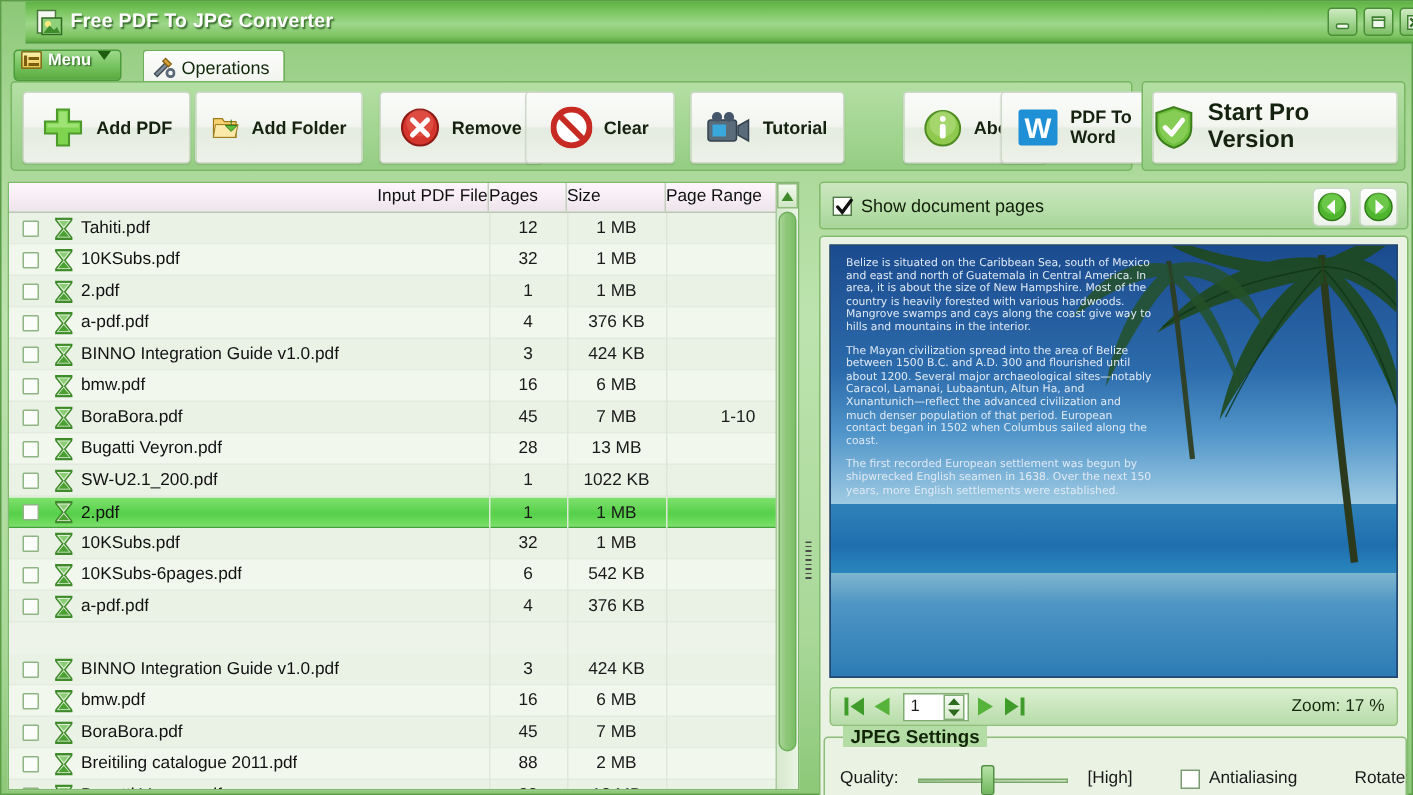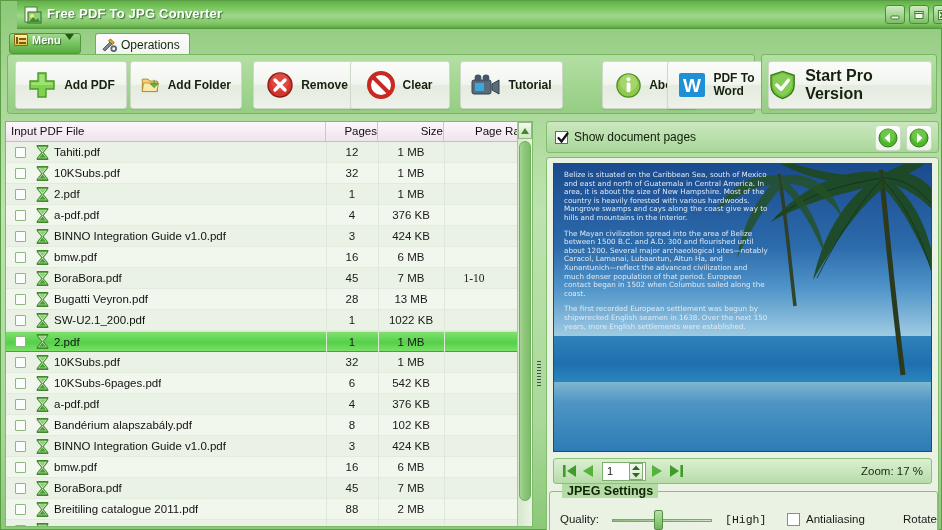--- a/index.html
+++ b/index.html
@@ -64,22 +64,22 @@
     justify-content:center; gap:9px; cursor:pointer; box-shadow:0 1px 1px rgba(0,0,0,.10); }
   .pro-btn .lbl { font-weight:bold; font-size:16px; color:#15220f; }
 
   
   .listpanel { position:absolute; left:4px; top:120px; width:528px; height:406px;
     background:#eef3ea; border:1px solid #7fb96b; overflow:hidden; }
   .lhead { position:relative; height:20px; width:100%;
     background:linear-gradient(180deg,#fdf6fb 0%,#f6eef4 50%,#eee4ec 100%);
     border-bottom:1px solid #b9c6b4; }
   .lhead .cell { position:absolute; top:0; height:19px; line-height:19px;
-    font-size:11.5px; color:#101010; border-right:1px solid #c3cfbe; padding-left:5px; }
-  .lhead .cell.ctr { text-align:right; padding-left:0; }
+    font-size:11.5px; color:#101010; border-right:1px solid #c3cfbe; padding-left:5px;text-align:right; }
+  .lhead .cell.ctr { text-align:left; padding-left:0; }
   .rows { position:relative; width:100%; height:385px; }
   .row { position:absolute; left:0; width:100%; height:21px; display:flex; align-items:center;
     border-bottom:1px solid #e3eade; cursor:pointer; }
   .row.even { background:#eaf1e5; }
   .row.odd  { background:#f2f7ee; }
   .row.sel  { background:linear-gradient(180deg,#7fe06d 0%,#56d04a 55%,#7ae067 100%);
                border-top:1px solid #cfeec8; border-bottom:1px solid #3fa635; }
   .cb { position:absolute; left:9px; width:11px; height:11px; background:#fbfdfa;
     border:1px solid #8fb584; border-radius:1px; }
   .row.sel .cb { background:#ffffff; }
@@ -148,21 +148,21 @@
 
   .jpegbox { position:absolute; left:2px; top:333px; width:389px; height:70px;
     border:1px solid #8cbd79; border-radius:3px; }
   .jpeglegend { position:absolute; left:12px; top:-8px; background:#b3dda4; padding:0 5px;
     font-weight:bold; font-size:12.5px; color:#122408; }
   .qlabel { position:absolute; left:10px; top:21px; font-size:11.5px; }
   .slider { position:absolute; left:62px; top:27px; width:100px; height:3px;
     background:linear-gradient(90deg,#8dbd7d,#cfe6c5); border:1px solid #7aa86b; }
   .sthumb { position:absolute; left:104px; top:18px; width:9px; height:20px; border-radius:2px;
     background:linear-gradient(180deg,#b7e2a8,#6fb85c); border:1px solid #528f42; cursor:pointer;}
-  .qval { position:absolute; left:175px; top:21px; font-size:11.5px;font-family:Liberation Mono, monospace; }
+  .qval { position:absolute; left:175px; top:21px; font-size:11.5px; }
   .aachk { position:absolute; left:237px; top:21px; width:13px; height:13px; background:#fff;
     border:1px solid #7c9a72; cursor:pointer; }
   .aalbl { position:absolute; left:256px; top:21px; font-size:11.5px; }
   .rotlbl { position:absolute; left:353px; top:21px; font-size:11.5px; }
 </style>
 </head>
 <body>
 
 <div id="app">
 
@@ -392,21 +392,21 @@
           <svg class="hg" viewBox="0 0 13 16">
             <path d="M1 1 H12 V2 L7.2 8 L12 14 V15 H1 V14 L5.8 8 L1 2 Z" fill="#dff0d6" stroke="#3f8a2b" stroke-width="1.1"></path>
             <path d="M2.6 13.6 H10.4 L6.5 9 Z" fill="#4aa132"></path>
             <path d="M3 2.4 H10 L6.5 6.6 Z" fill="#7cc764" opacity=".85"></path>
             <rect x="0.4" y="0" width="12.2" height="1.6" fill="#3f8a2b"></rect>
             <rect x="0.4" y="14.4" width="12.2" height="1.6" fill="#3f8a2b"></rect>
           </svg>
           <div class="fname">BoraBora.pdf</div>
           <div class="pages" style="left: 320px; width: 52px;">45</div>
           <div class="size" style="left: 372px; width: 66px;">7 MB</div>
-          <div class="prange" style="left: 420px; width: 96px; font-family: Liberation Serif, serif;">1-10</div>
+          <div class="prange" style="left: 438px; width: 96px;">1-10</div>
         </div>
         <div class="row odd" style="top: 147px;">
           <div class="cb"></div>
           <svg class="hg" viewBox="0 0 13 16">
             <path d="M1 1 H12 V2 L7.2 8 L12 14 V15 H1 V14 L5.8 8 L1 2 Z" fill="#dff0d6" stroke="#3f8a2b" stroke-width="1.1"></path>
             <path d="M2.6 13.6 H10.4 L6.5 9 Z" fill="#4aa132"></path>
             <path d="M3 2.4 H10 L6.5 6.6 Z" fill="#7cc764" opacity=".85"></path>
             <rect x="0.4" y="0" width="12.2" height="1.6" fill="#3f8a2b"></rect>
             <rect x="0.4" y="14.4" width="12.2" height="1.6" fill="#3f8a2b"></rect>
           </svg>
@@ -476,34 +476,20 @@
           <svg class="hg" viewBox="0 0 13 16">
             <path d="M1 1 H12 V2 L7.2 8 L12 14 V15 H1 V14 L5.8 8 L1 2 Z" fill="#dff0d6" stroke="#3f8a2b" stroke-width="1.1"></path>
             <path d="M2.6 13.6 H10.4 L6.5 9 Z" fill="#4aa132"></path>
             <path d="M3 2.4 H10 L6.5 6.6 Z" fill="#7cc764" opacity=".85"></path>
             <rect x="0.4" y="0" width="12.2" height="1.6" fill="#3f8a2b"></rect>
             <rect x="0.4" y="14.4" width="12.2" height="1.6" fill="#3f8a2b"></rect>
           </svg>
           <div class="fname">a-pdf.pdf</div>
           <div class="pages" style="left: 320px; width: 52px;">4</div>
           <div class="size" style="left: 372px; width: 66px;">376 KB</div>
-          <div class="prange" style="left: 438px; width: 96px;"></div>
-        </div>
-        <div class="row odd" style="top: 273px;">
-          <div class="cb"></div>
-          <svg class="hg" viewBox="0 0 13 16">
-            <path d="M1 1 H12 V2 L7.2 8 L12 14 V15 H1 V14 L5.8 8 L1 2 Z" fill="#dff0d6" stroke="#3f8a2b" stroke-width="1.1"></path>
-            <path d="M2.6 13.6 H10.4 L6.5 9 Z" fill="#4aa132"></path>
-            <path d="M3 2.4 H10 L6.5 6.6 Z" fill="#7cc764" opacity=".85"></path>
-            <rect x="0.4" y="0" width="12.2" height="1.6" fill="#3f8a2b"></rect>
-            <rect x="0.4" y="14.4" width="12.2" height="1.6" fill="#3f8a2b"></rect>
-          </svg>
-          <div class="fname">Bandérium alapszabály.pdf</div>
-          <div class="pages" style="left: 320px; width: 52px;">8</div>
-          <div class="size" style="left: 372px; width: 66px;">102 KB</div>
           <div class="prange" style="left: 438px; width: 96px;"></div>
         </div>
         <div class="row even" style="top: 294px;">
           <div class="cb"></div>
           <svg class="hg" viewBox="0 0 13 16">
             <path d="M1 1 H12 V2 L7.2 8 L12 14 V15 H1 V14 L5.8 8 L1 2 Z" fill="#dff0d6" stroke="#3f8a2b" stroke-width="1.1"></path>
             <path d="M2.6 13.6 H10.4 L6.5 9 Z" fill="#4aa132"></path>
             <path d="M3 2.4 H10 L6.5 6.6 Z" fill="#7cc764" opacity=".85"></path>
             <rect x="0.4" y="0" width="12.2" height="1.6" fill="#3f8a2b"></rect>
             <rect x="0.4" y="14.4" width="12.2" height="1.6" fill="#3f8a2b"></rect>

